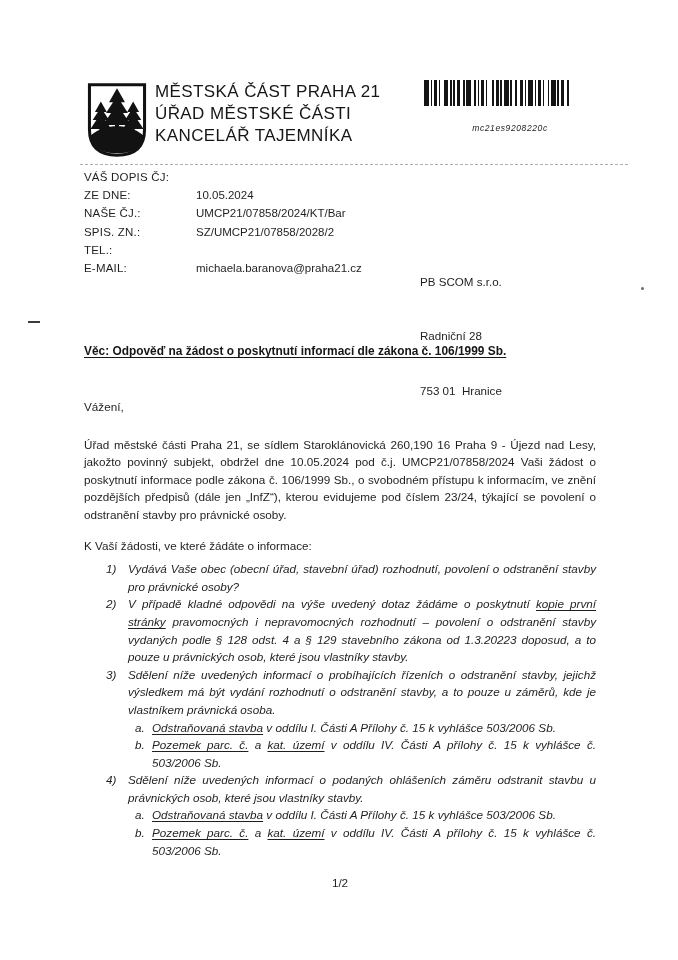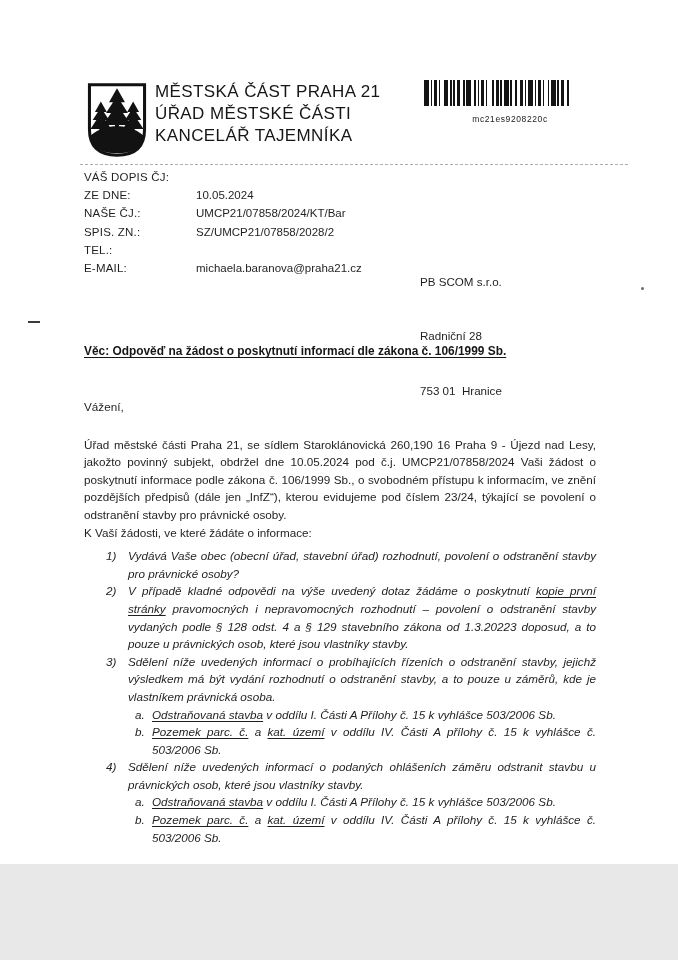--- a/index.html
+++ b/index.html
@@ -1,19 +1,19 @@
 <!DOCTYPE html>
 <html lang="cs"><head>
 <meta charset="utf-8">
 <style>
   * { margin:0; padding:0; box-sizing:border-box; }
   html,body { background:#e8e8e8; }
   .page {
     position:relative;
-    width:678px; height:864px;
+    width:678px; height:960px;
     background:#ffffff;
     font-family:"Liberation Sans", sans-serif;
     color:#1f1f1f;
     overflow:hidden;
     margin:0 auto;
   }
 
   
   .logo { position:absolute; left:86px; top:82px; }
   .header-text { position:absolute; left:155px; top:81px; }
@@ -24,21 +24,21 @@
   .addr-line {
     font-size:7.6px; letter-spacing:0.35px; margin-top:3px;
     color:#2a2a2a; white-space:nowrap;
   }
   .barcode-wrap { position:absolute; left:424px; top:80px; width:148px; }
   .barcode { display:flex; width:148px; height:26px; }
   .barcode .b { background:#141414; }
   .barcode .g { background:transparent; }
   .barcode-label {
     font-size:8.5px; letter-spacing:0.6px; color:#222;
-    text-align:center; padding-left:24px; margin-top:8px;
+    text-align:center; padding-left:24px; margin-top:17px;font-style:italic;
   }
   .header-rule {
     position:absolute; left:80px; top:164px; width:548px; height:0;
     border-top:1.4px dashed #9b9b9b; opacity:.8;
   }
 
   
   .meta-block { position:absolute; left:84px; top:171px; width:330px; }
   .meta-row { display:flex; height:18.2px; font-size:11.5px; align-items:baseline; }
   .meta-label { flex:0 0 112px; letter-spacing:0.2px; }
@@ -57,21 +57,21 @@
     position:absolute; left:84px; top:344px;
     font-size:11.9px; font-weight:700;
     text-decoration:underline; text-underline-offset:2px;
     color:#161616; white-space:nowrap;
   }
 
   
   .letter { position:absolute; left:84px; top:398px; width:512px;
             font-size:11.7px; line-height:17.6px; }
   .salutation { margin-bottom:20px; }
-  .p1 { text-align:justify; }
+  .p1 { text-align:justify; margin-bottom:13px; }
   .p2 { margin-bottom:6px; }
 
   .list-item { display:flex; margin-left:22px; }
   .li-num { flex:0 0 22px; font-style:italic; }
   .li-body { flex:1; }
   .li-text { text-align:justify; font-style:italic; }
   .sub-item { display:flex; margin-left:7px; }
   .sub-letter { flex:0 0 17px; font-style:italic; }
   .sub-text { flex:1; text-align:justify; font-style:italic; }
   .u { text-decoration:underline; text-underline-offset:1.5px; }

